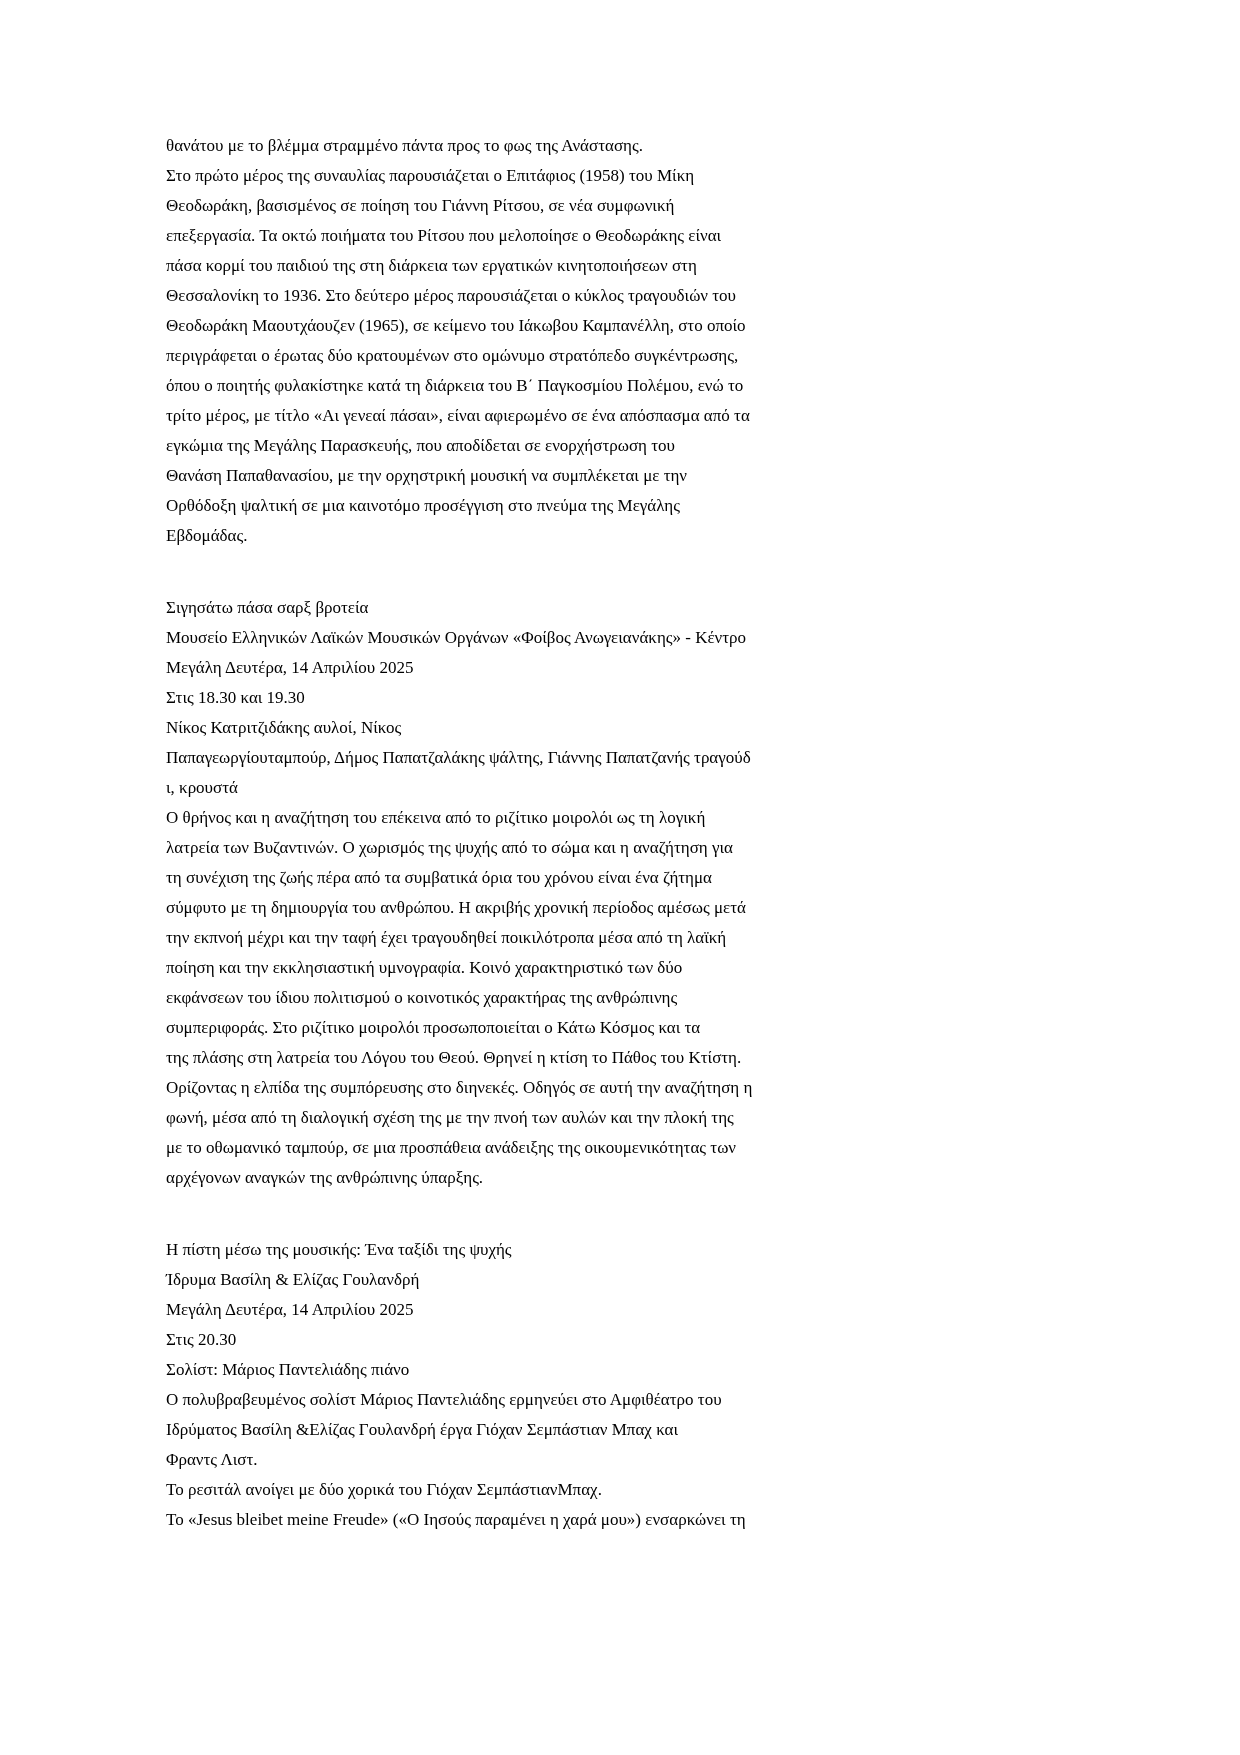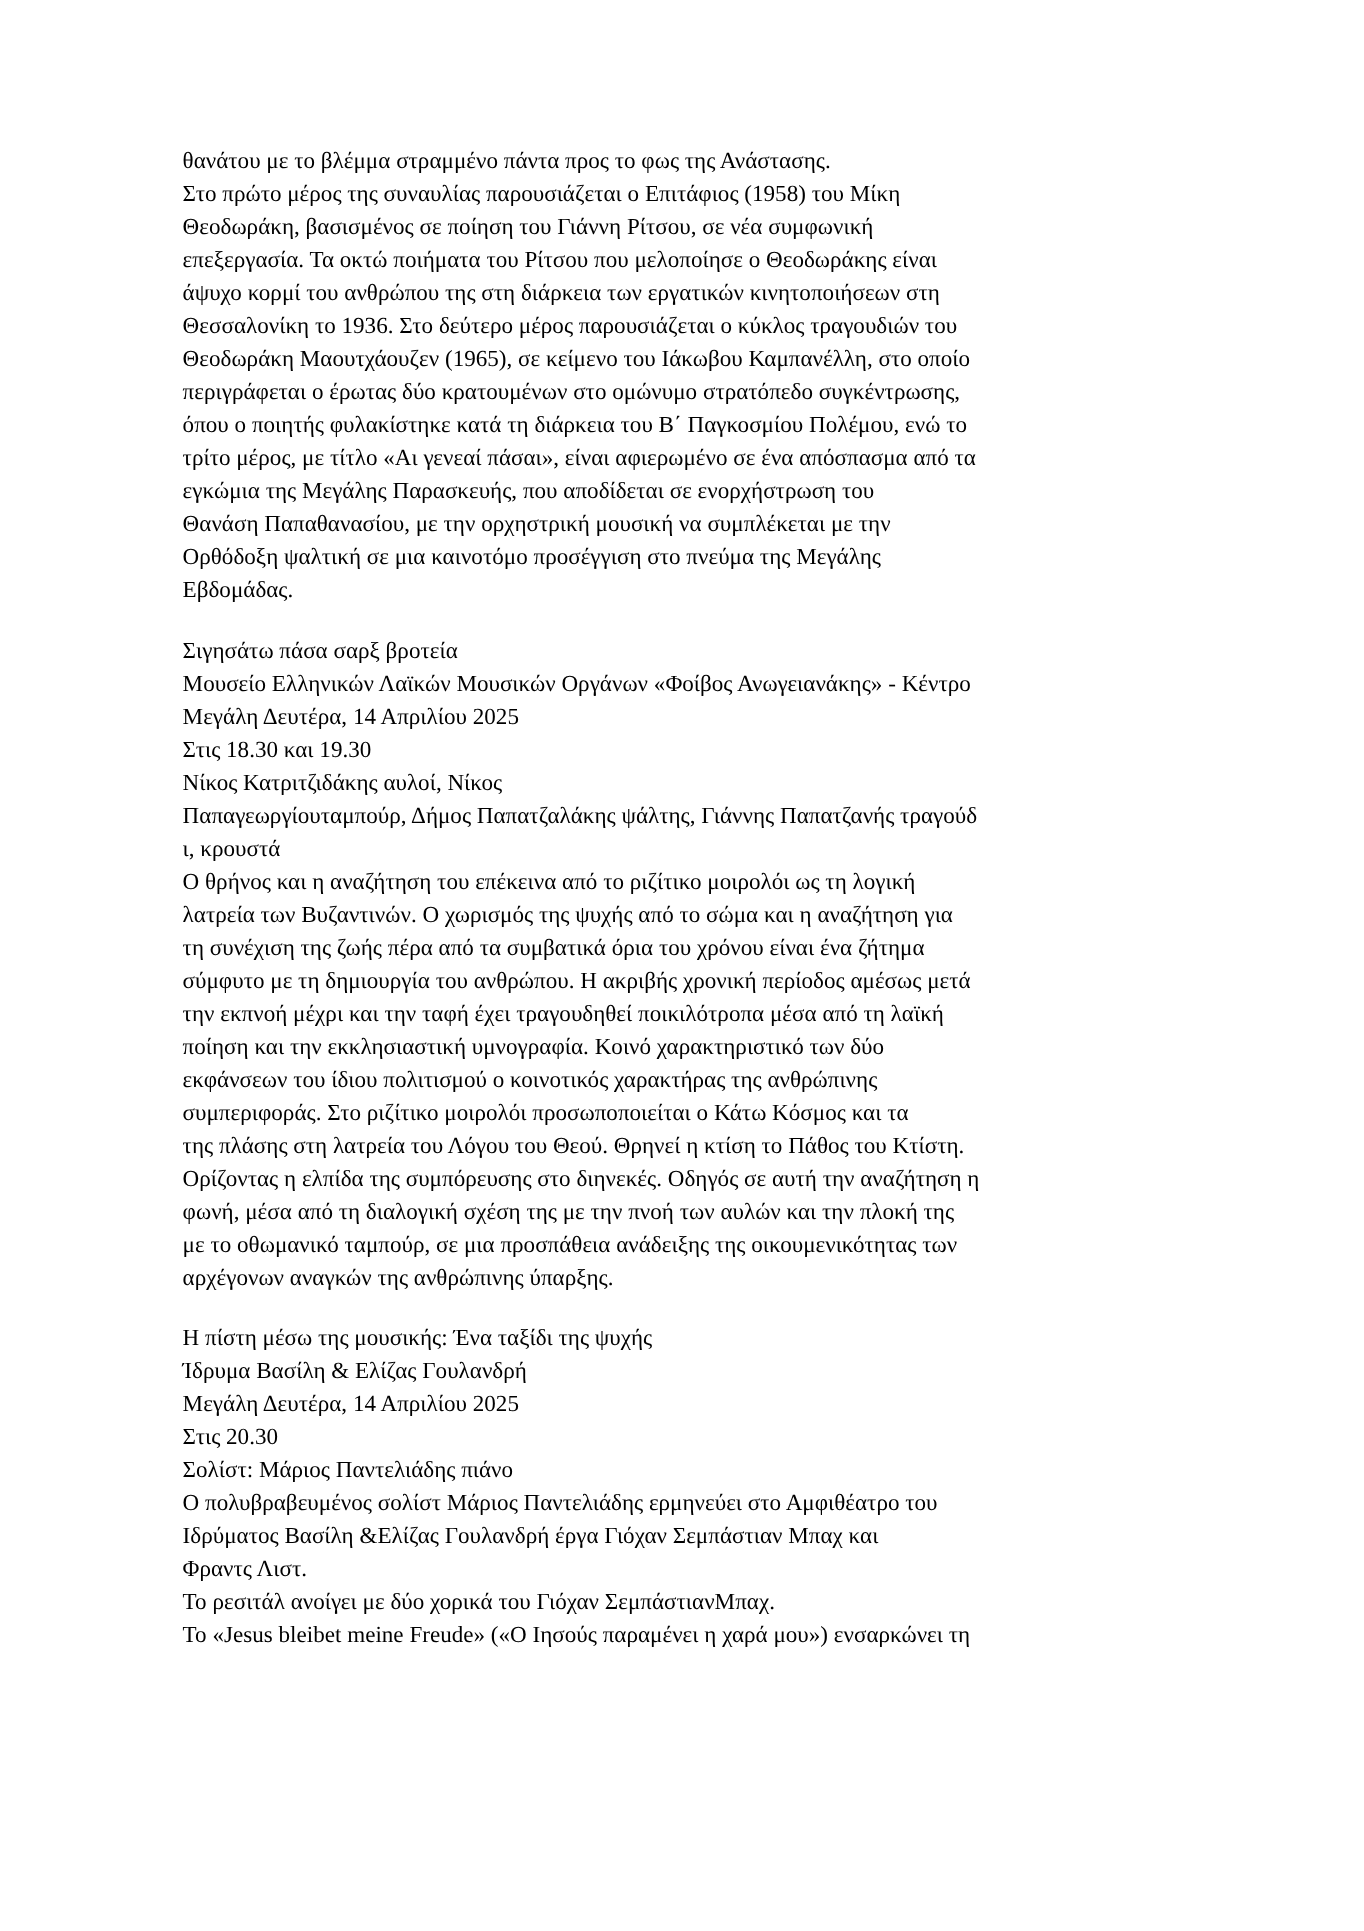--- a/index.html
+++ b/index.html
@@ -9,42 +9,42 @@
   }
   .page {
     position: relative;
     width: 1240px;
     height: 1755px;
     background: #ffffff;
     color: #000000;
     box-sizing: border-box;
     padding: 131px 160px 0 166px;
     font-family: "Liberation Serif", "DejaVu Serif", serif;
-    font-size: 21px;
+    font-size: 17px;
     line-height: 30px;
     overflow: hidden;
   }
   .doc-block + .doc-block {
-    margin-top: 25px; 
+    margin-top: 42px; 
   }
   .line {
     white-space: pre;
     min-height: 30px;
   }
 </style>
 </head>
 <body>
 
 <div class="page" style="background: rgb(255, 255, 255); color: rgb(0, 0, 0);">
   <div class="doc-block">
       <div class="line">θανάτου με το βλέμμα στραμμένο πάντα προς το φως της Ανάστασης.</div>
       <div class="line">Στο πρώτο μέρος της συναυλίας παρουσιάζεται ο Επιτάφιος (1958) του Μίκη</div>
       <div class="line">Θεοδωράκη, βασισμένος σε ποίηση του Γιάννη Ρίτσου, σε νέα συμφωνική</div>
       <div class="line">επεξεργασία. Τα οκτώ ποιήματα του Ρίτσου που μελοποίησε ο Θεοδωράκης είναι</div>
-      <div class="line">άψυχο κορμί του ανθρώπου της στη διάρκεια των εργατικών κινητοποιήσεων στη</div>
+      <div class="line">πάσα κορμί του παιδιού της στη διάρκεια των εργατικών κινητοποιήσεων στη</div>
       <div class="line">Θεσσαλονίκη το 1936. Στο δεύτερο μέρος παρουσιάζεται ο κύκλος τραγουδιών του</div>
       <div class="line">Θεοδωράκη Μαουτχάουζεν (1965), σε κείμενο του Ιάκωβου Καμπανέλλη, στο οποίο</div>
       <div class="line">περιγράφεται ο έρωτας δύο κρατουμένων στο ομώνυμο στρατόπεδο συγκέντρωσης,</div>
       <div class="line">όπου ο ποιητής φυλακίστηκε κατά τη διάρκεια του Β΄ Παγκοσμίου Πολέμου, ενώ το</div>
       <div class="line">τρίτο μέρος, με τίτλο «Αι γενεαί πάσαι», είναι αφιερωμένο σε ένα απόσπασμα από τα</div>
       <div class="line">εγκώμια της Μεγάλης Παρασκευής, που αποδίδεται σε ενορχήστρωση του</div>
       <div class="line">Θανάση Παπαθανασίου, με την ορχηστρική μουσική να συμπλέκεται με την</div>
       <div class="line">Ορθόδοξη ψαλτική σε μια καινοτόμο προσέγγιση στο πνεύμα της Μεγάλης</div>
       <div class="line">Εβδομάδας.</div>
     </div>

